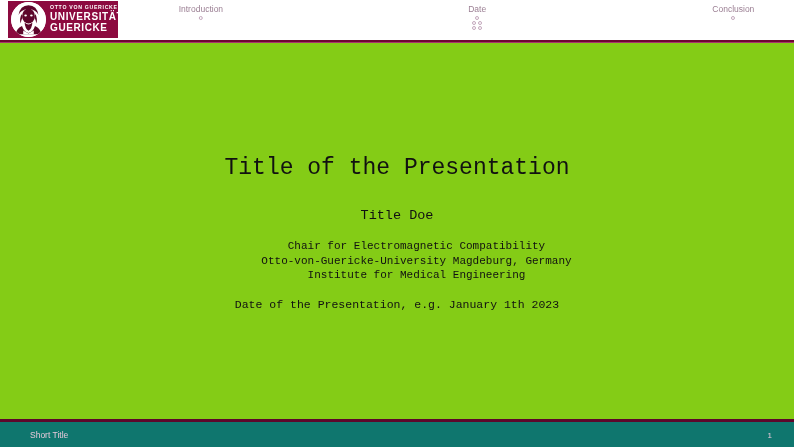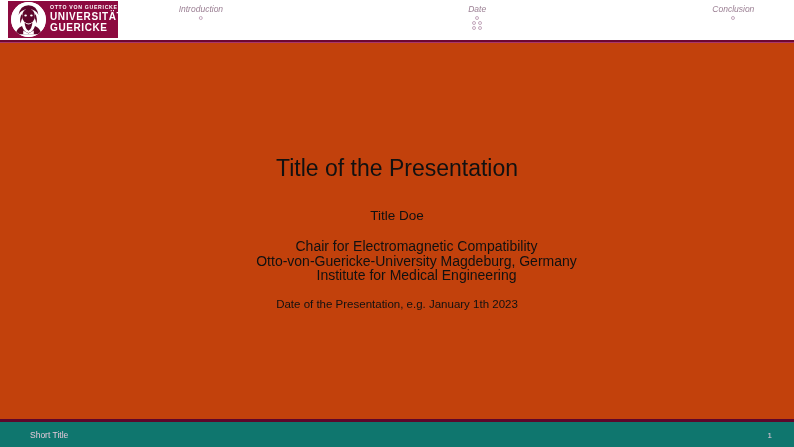--- a/index.html
+++ b/index.html
@@ -80,21 +80,20 @@
     font-weight: bold;
     display: block;
   }
 
   .navbar {
     position: absolute;
     left: 120px;
     right: 0;
     top: 0;
     height: 36px;
-    font-style: italic;
   }
   .nav-section {
     position: absolute;
     top: 4px;
     text-align: center;
     transform: translateX(-50%);
   }
   .nav-label {
     font-size: 8.5px;
     color: #9b7f93;
@@ -131,21 +130,22 @@
   .header-rule-soft {
     height: 1px;
     background: #a9366b;
     flex: 0 0 auto;
   }
 
   
   .content {
     flex: 1 1 auto;
     position: relative;
-    background: #c2410c;
+    background: #84cc16;
+    font-family: Liberation Mono, monospace;
   }
 
   .titleblock {
     position: absolute;
     left: 0;
     right: 0;
     top: 110px;
     text-align: center;
     color: #000000;
   }
@@ -156,21 +156,21 @@
     margin: 0 0 24px 0;
     font-weight: normal;
   }
   .author {
     font-size: 13.5px;
     line-height: 18px;
     margin: 0 0 14px 0;
     color: #111111;
   }
   .affiliation {
-    font-size: 14px;
+    font-size: 11px;
     line-height: 14.5px;
     margin: 0 0 14px 0;
     color: #111111;
     padding-left: 39px;
   }
   .affiliation span { display: block; }
   .date {
     font-size: 11.5px;
     line-height: 15px;
     margin: 4px;

